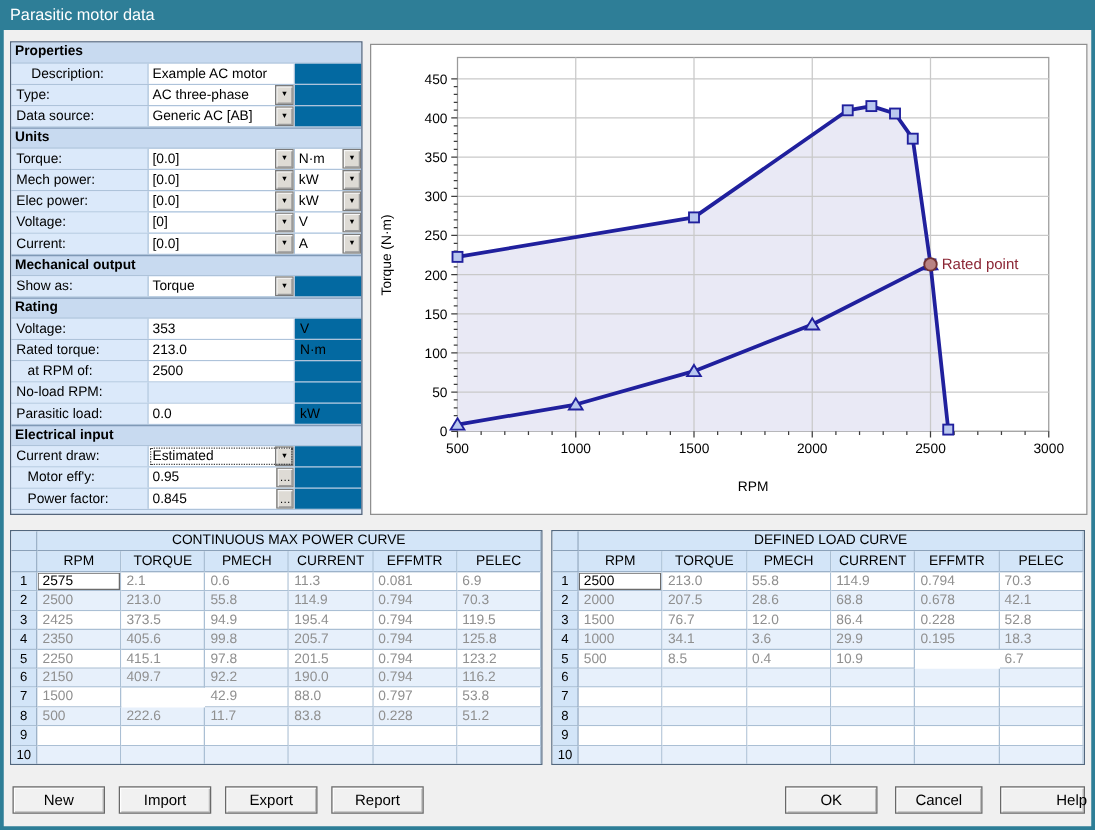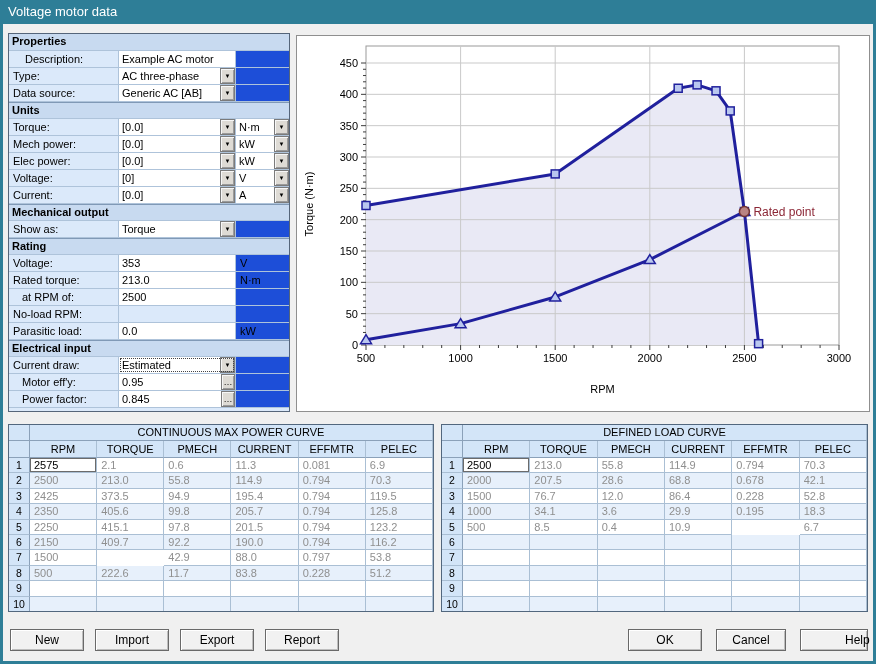--- a/index.html
+++ b/index.html
@@ -27,21 +27,21 @@
     padding:1px 0 0 3px;color:#000;
   }
   .prop-header:first-child{border-top:none;}
   .prop-row{display:grid;grid-template-columns:110px 117px 1fr;height:17px;
     border-bottom:1px solid #aec3da;}
   .prop-label{background:#dbe9fa;font-size:11px;padding-top:2px;
     border-right:1px solid #aec3da;color:#000;white-space:nowrap;overflow:hidden;}
   .prop-value{position:relative;border-right:1px solid #aec3da;font-size:11px;overflow:hidden;}
   .v-white{background:#fff;padding:2px 2px 0 3px;color:#000;}
   .v-blank{background:#dbe9fa;}
-  .prop-unit{font-size:11px;padding:2px 0 0 4px;background:#1d4ed8;color:#000;overflow:hidden;}
+  .prop-unit{font-size:11px;padding:2px 0 0 4px;background:#0369a1;color:#000;overflow:hidden;}
   .dd{display:flex;background:#fff;height:100%;align-items:stretch;}
   .dd-text{flex:1;padding:2px 0 0 3px;font-size:11px;white-space:nowrap;overflow:hidden;color:#000;}
   .dd-btn{
     width:15px;flex:0 0 15px;background:#dedbd5;border:1px solid #7b7b7b;
     box-shadow:inset 1px 1px 0 #f7f7f7, inset -1px -1px 0 #9b9b9b;
     display:flex;align-items:center;justify-content:center;
     font-size:6px;color:#000;cursor:default;
   }
   .el-btn{width:14px;flex:0 0 14px;font-size:9px;line-height:6px;}
   .dd-focus{outline:1px dotted #444;outline-offset:-2px;}
@@ -74,21 +74,21 @@
     border:1px solid #696969;box-shadow:inset 1px 1px 0 #ffffff, inset -1px -1px 0 #bdbdbd;
     font-family:"Liberation Sans",sans-serif;font-size:12px;color:#000;
     text-align:center;line-height:19px;padding:0;cursor:default;
   }
 </style>
 </head>
 <body>
 
 <div class="window">
   <div class="titlebar">
-    <span>Voltage motor data</span>
+    <span>Parasitic motor data</span>
   </div>
   <div class="edge edge-l"></div>
   <div class="edge edge-r"></div>
   <div class="edge edge-b"></div>
 
   <div class="props-panel" id="propsPanel">
       <div class="prop-header">Properties</div>
       <div class="prop-row">
         <div class="prop-label" style="padding-left: 16px;">Description:</div>
         <div class="prop-value v-white">Example AC motor</div>

